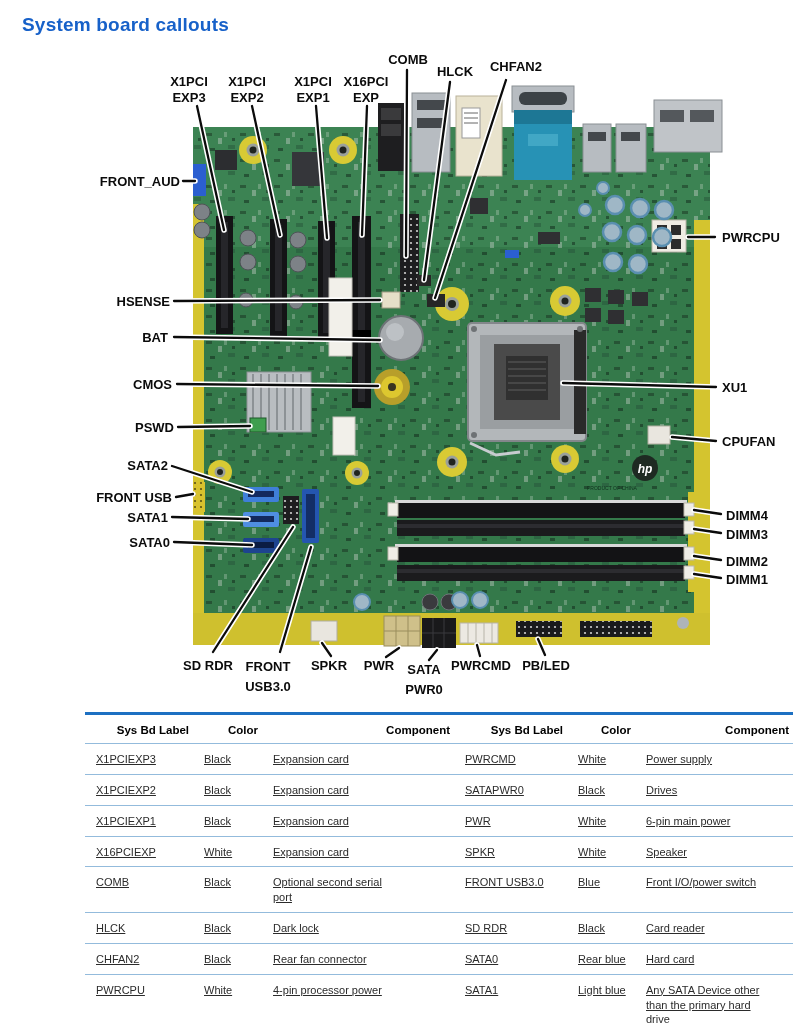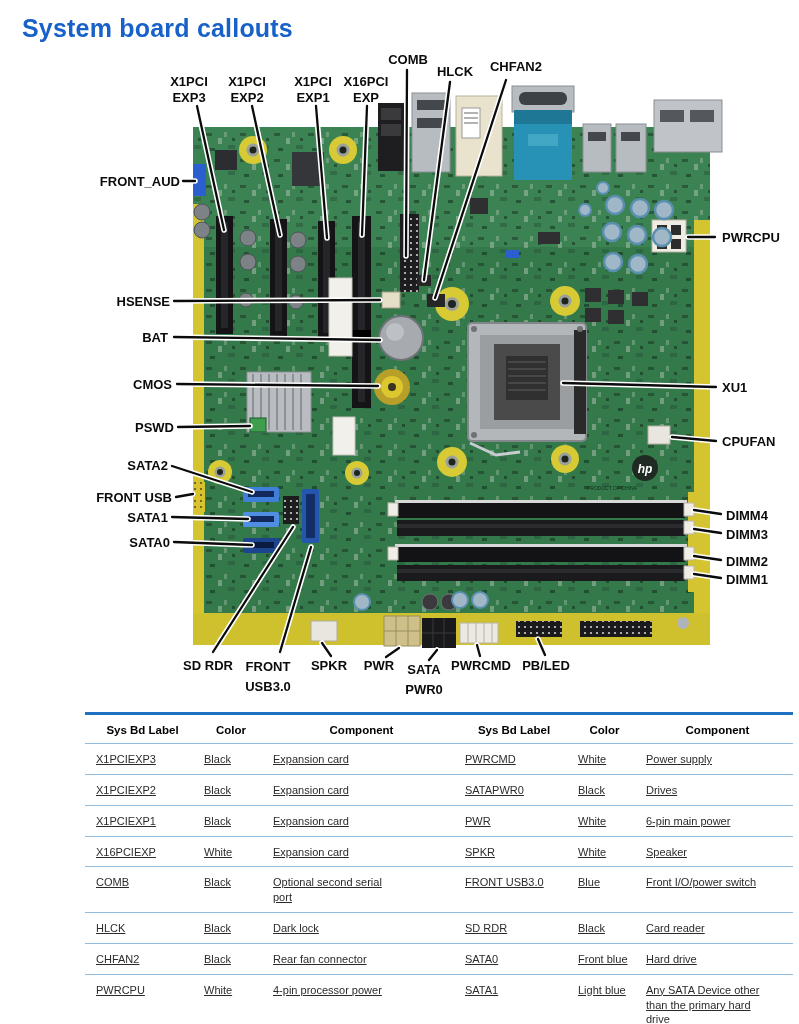--- a/index.html
+++ b/index.html
@@ -2,37 +2,37 @@
 <html><head>
 <meta charset="utf-8">
 <style>
   html,body { margin:0; padding:0; background:#ffffff; }
   .page {
     position:relative; width:799px; height:1024px; overflow:hidden;
     font-family:"Liberation Sans", sans-serif; background:#ffffff;
   }
   .title {
     position:absolute; left:22px; top:14px;
-    font-size:25px; font-weight:bold; color:#1761c9; letter-spacing:0.2px;
+    font-size:19px; font-weight:bold; color:#1761c9; letter-spacing:0.2px;
   }
   .fig { position:absolute; left:0; top:46px; }
   svg text.callout {
     font-family:"Liberation Sans", sans-serif;
     font-size:13px; font-weight:bold; fill:#0b0b0b;
   }
   svg text.tinyboard { font-family:"Liberation Sans", sans-serif; }
   table.callouts {
     position:absolute; left:85px; top:712px; width:708px;
     border-collapse:collapse; table-layout:fixed;
     font-size:11px; color:#2b2b2b;
     border-top:3px solid #1d70c2;
     border-bottom:2px solid #7fa9cf;
   }
   table.callouts th {
-    text-align:center; font-size:11.5px; font-weight:bold; color:#000;
+    text-align:right; font-size:11.5px; font-weight:bold; color:#000;
     padding:9px 4px 7px 11px; border-bottom:1.5px solid #93bbdc;
     vertical-align:top;
   }
   table.callouts td {
     padding:8px 4px 7px 11px; vertical-align:top;
     border-bottom:1.5px solid #93bbdc; line-height:1.35;
   }
   table.callouts tr:last-child td { border-bottom:none; padding-bottom:18px; }
   .cw { max-width:138px;text-decoration:underline; }
 </style>
@@ -597,24 +597,24 @@
         <td>
             <div class="cw">Black</div>
           </td>
         <td>
             <div class="cw">Rear fan connector</div>
           </td>
         <td>
             <div class="cw">SATA0</div>
           </td>
         <td>
-            <div class="cw">Front blue</div>
-          </td>
-        <td>
-            <div class="cw">Hard drive</div>
+            <div class="cw">Rear blue</div>
+          </td>
+        <td>
+            <div class="cw">Hard card</div>
           </td>
       </tr>
       <tr>
         <td>
             <div class="cw">PWRCPU</div>
           </td>
         <td>
             <div class="cw">White</div>
           </td>
         <td>

